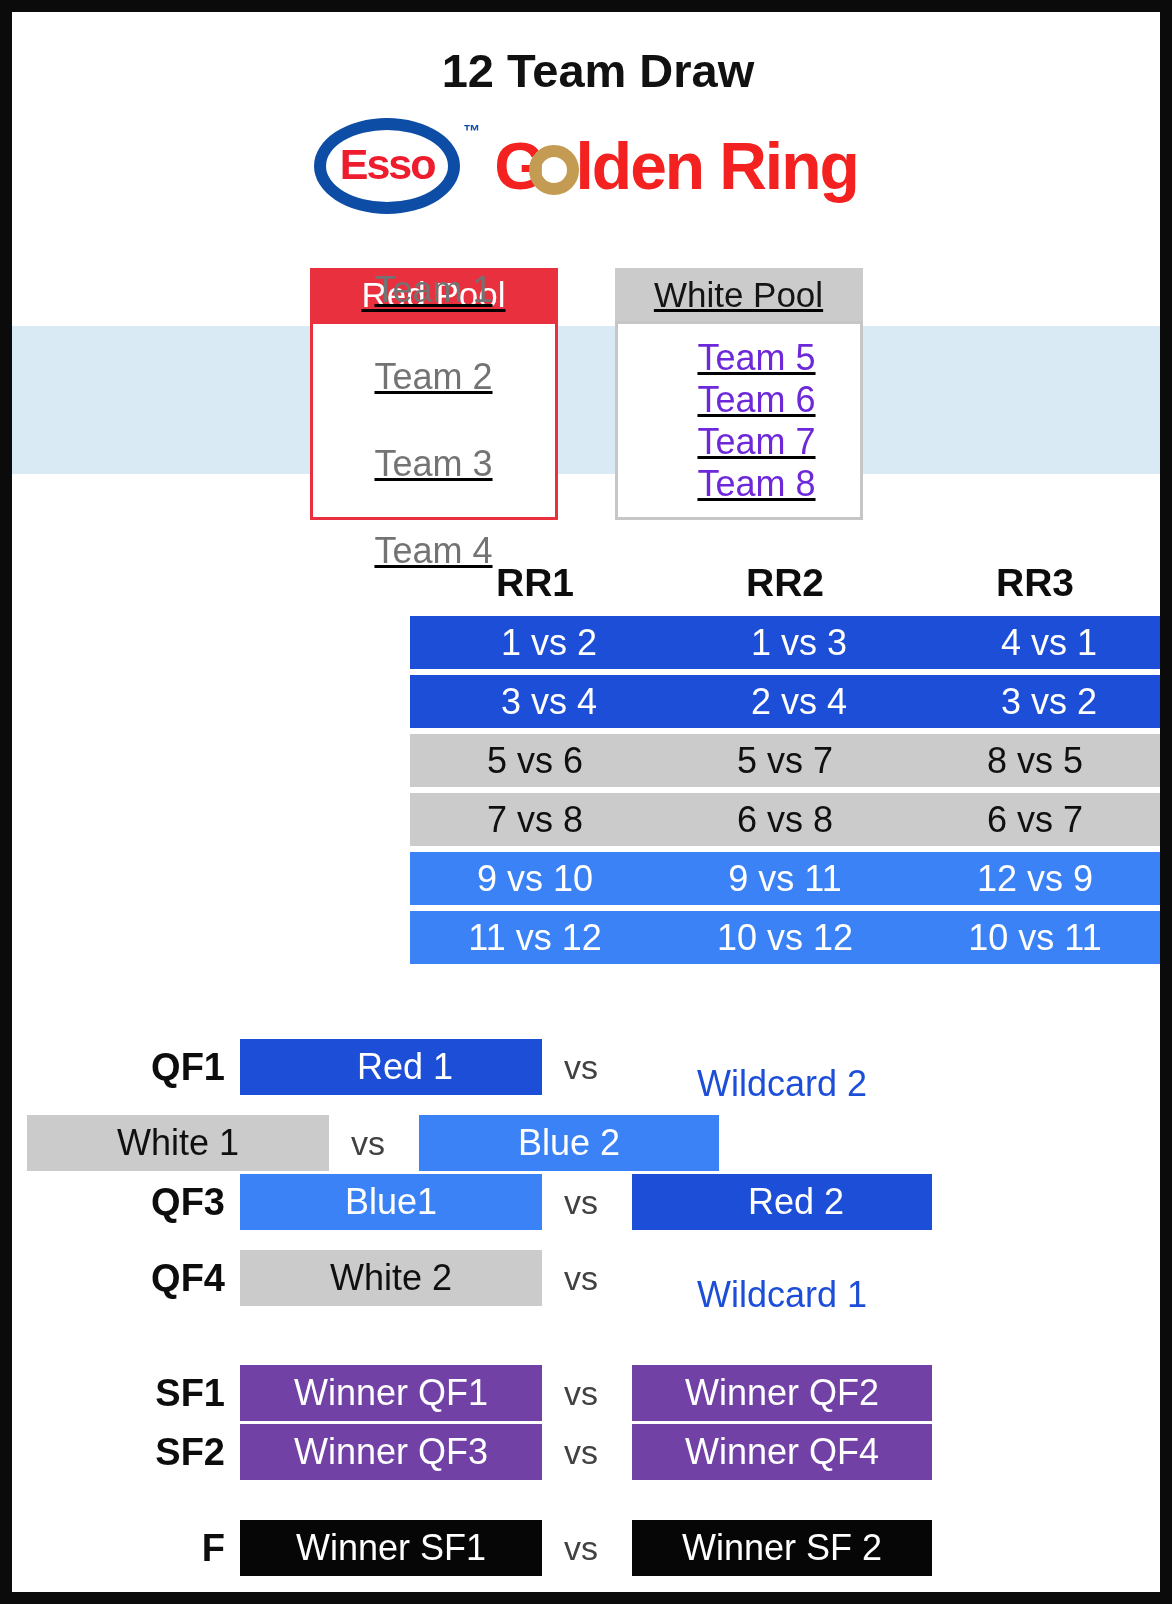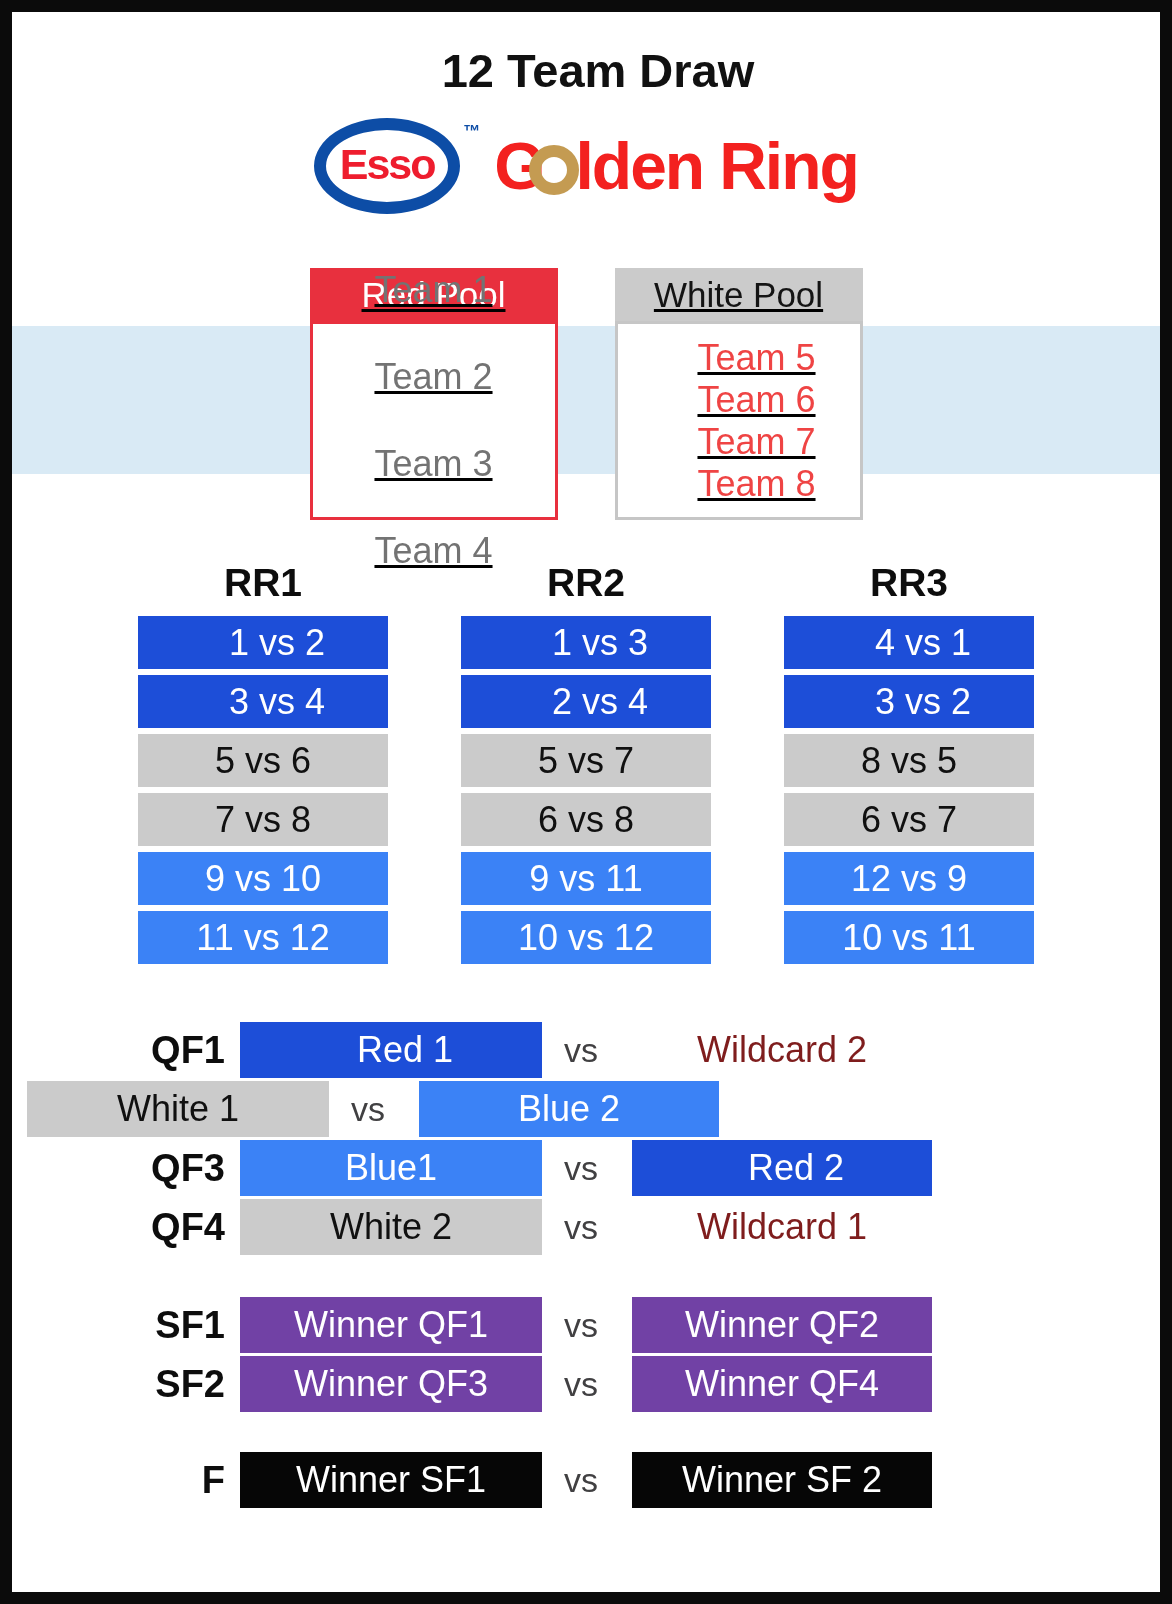--- a/index.html
+++ b/index.html
@@ -43,36 +43,36 @@
   .pool { width:248px;text-decoration:underline; }
   .pool-head { height:53px; display:flex; align-items:center; justify-content:center; font-size:35px; }
   .pool-body {
     height:199px; background:#ffffff; border:3px solid;
     display:flex; flex-direction:column; align-items:center; justify-content:center;
     font-size:36px; line-height:42px;
   }
   .pool-red  .pool-head { background:#e8303e; color:#ffffff; }
   .pool-red  .pool-body { border-color:#e8303e; color:#737373;gap:45px; }
   .pool-white .pool-head { background:#cbcbcb; color:#141414; }
-  .pool-white .pool-body { border-color:#c6c6c6; color:#ef4444;padding-left:36px; }
+  .pool-white .pool-body { border-color:#c6c6c6; color:#6d28d9;padding-left:36px; }
   .pool-blue .pool-head { background:#2368c8; color:#ffffff; }
   .pool-blue .pool-body { border-color:#2368c8; color:#2368c8; }
 
   
-  .rr { margin-top:42px; display:flex; justify-content:center; gap:73px; }
+  .rr { margin-top:42px; display:flex; justify-content:flex-end; }
   .rr-col { width:250px; }
   .rr-head { text-align:center; font-size:39px; font-weight:bold; color:#0d0d0d; line-height:42px; margin-bottom:12px; }
   .rr-cell { height:53px; margin-bottom:6px; display:flex; align-items:center; justify-content:center; font-size:36px; }
 
   .cell-red   { background:#1d4ed8; color:#ffffff;padding-left:28px; }
   .cell-gray  { background:#cbcbcb; color:#101010; }
   .cell-blue  { background:#3b82f6; color:#ffffff; }
   .cell-purple{ background:#7141a5; color:#ffffff; }
   .cell-black { background:#060606; color:#ffffff; }
-  .cell-plain { background:transparent; color:#7f1d1d; }
+  .cell-plain { background:transparent; color:#1d4ed8;margin-top:34px; }
 
   
   .bracket { }
   .qf { margin-top:52px; }
   .sf { margin-top:42px; }
   .fin { margin-top:40px; }
   .b-row { display:flex; align-items:center; margin-bottom:3px; }
   .b-label { width:213px; text-align:right; font-size:38px; font-weight:bold; color:#0d0d0d; }
   .box { height:56px; display:flex; align-items:center; justify-content:center; font-size:36px; }
   .b-left  { width:302px; margin-left:15px; }

